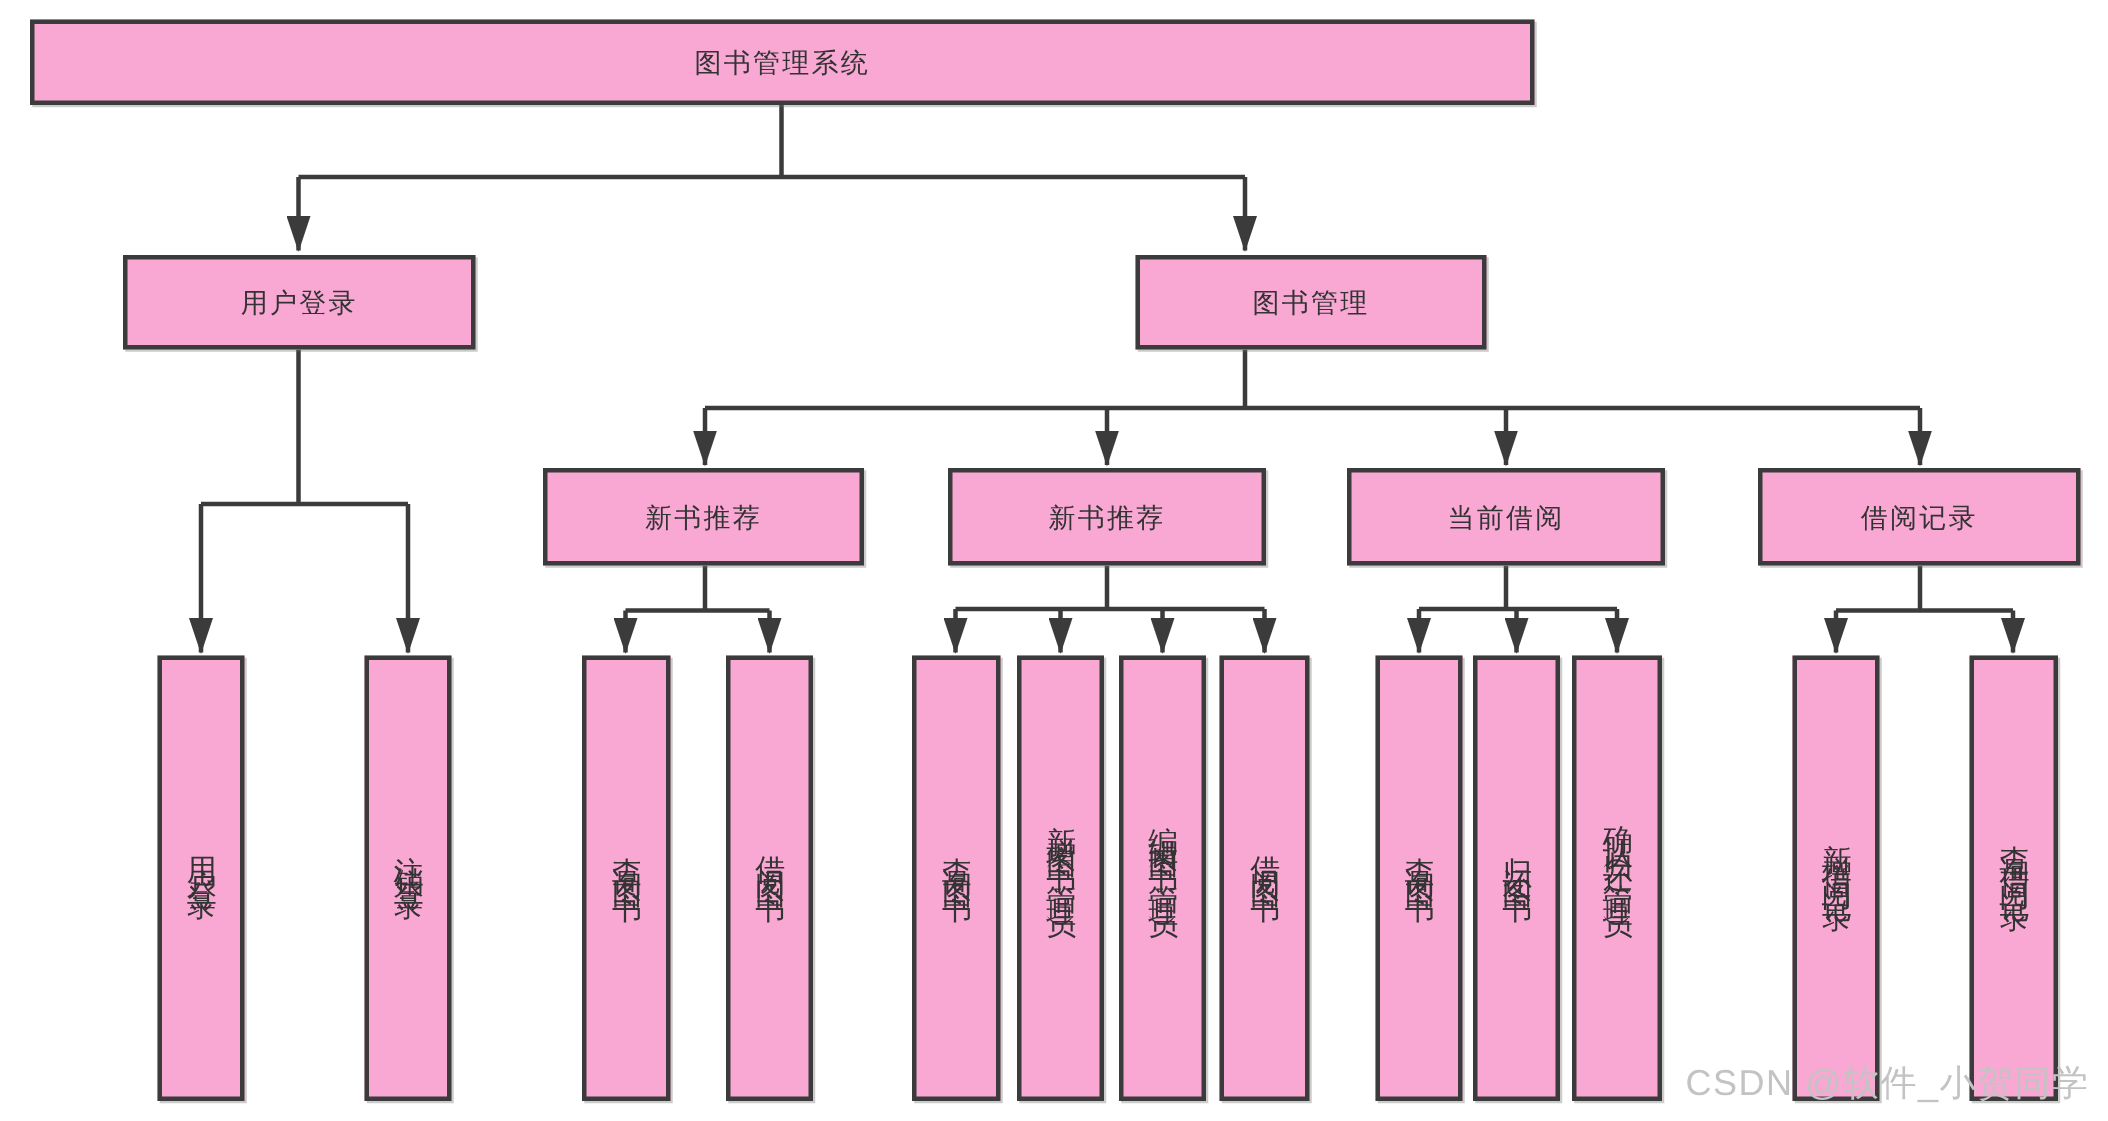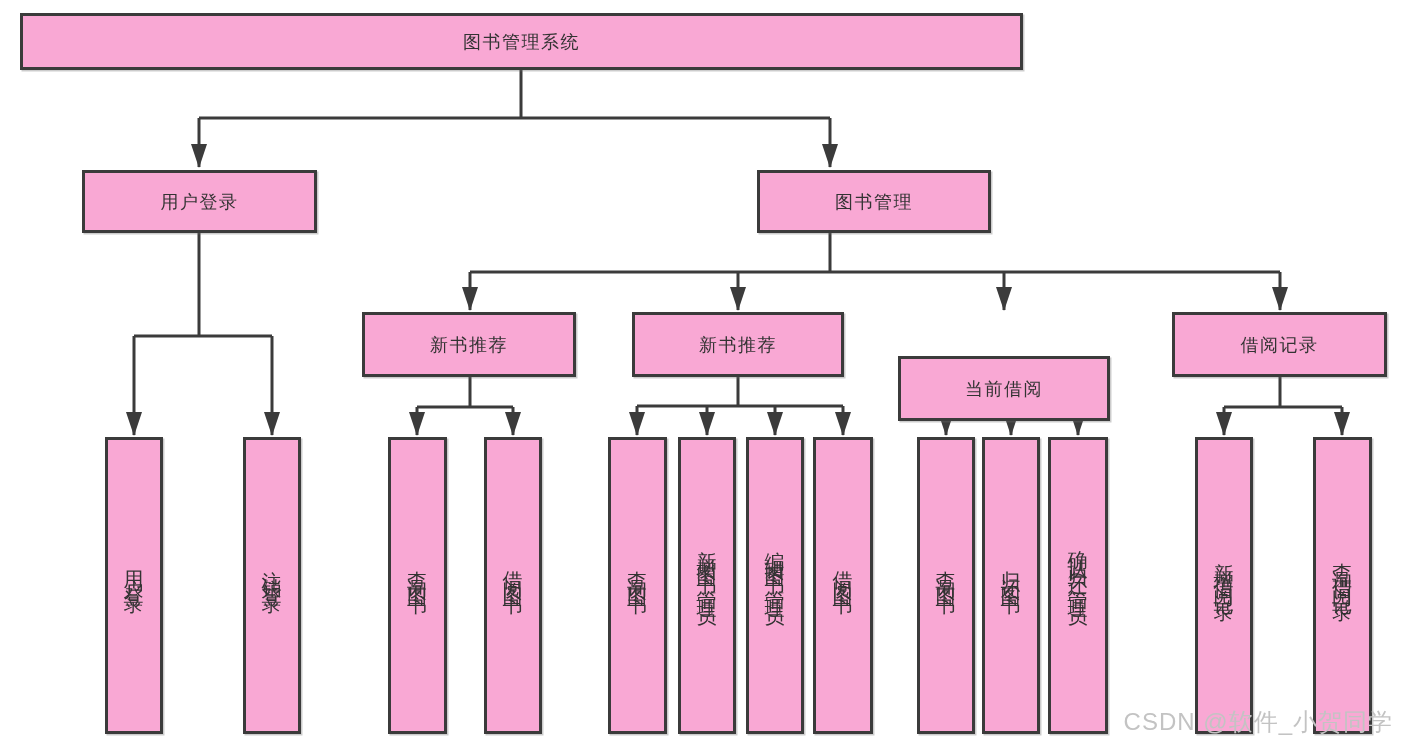--- a/index.html
+++ b/index.html
@@ -95,21 +95,21 @@
   <div class="node" style="left:713px;top:170px;width:234px;height:63px;margin-left:44px;">
     <span class="lbl">图书管理</span>
   </div>
 
   <div class="node" style="left:362px;top:312px;width:214px;height:65px;font-family:Liberation Serif, serif;">
     <span class="lbl">新书推荐</span>
   </div>
   <div class="node" style="left:632px;top:312px;width:212px;height:65px;">
     <span class="lbl">新书推荐</span>
   </div>
-  <div class="node" style="left:898px;top:312px;width:212px;height:65px;margin-top:44px;">
+  <div class="node" style="left:898px;top:312px;width:212px;height:65px;">
     <span class="lbl">当前借阅</span>
   </div>
   <div class="node" style="left:1172px;top:312px;width:215px;height:65px;">
     <span class="lbl">借阅记录</span>
   </div>
 
   <div class="node leaf" style="left:105px;top:437px;width:58px;height:297px;">
     <span class="lbl">用户登录</span>
   </div>
   <div class="node leaf" style="left:243px;top:437px;width:58px;height:297px;">

